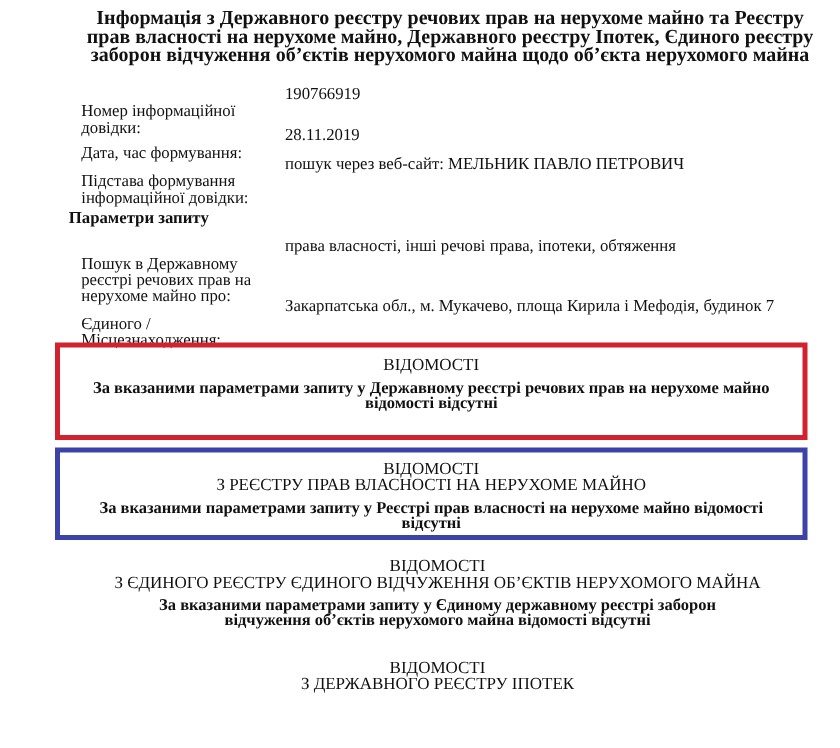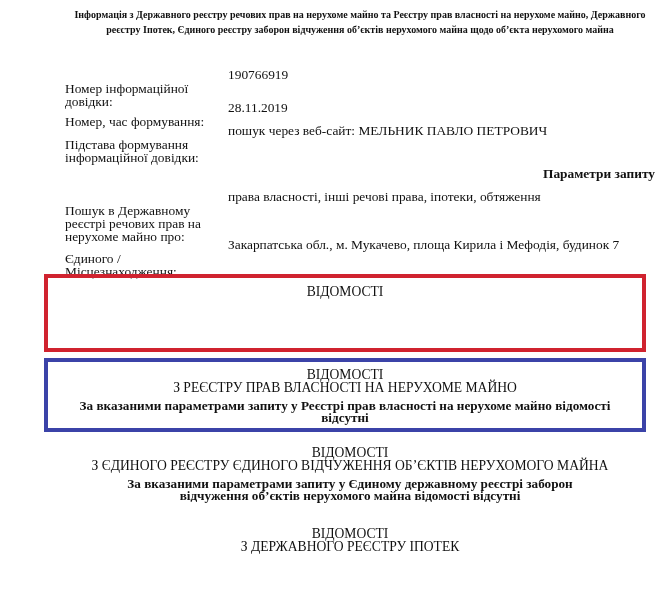--- a/index.html
+++ b/index.html
@@ -1,61 +1,62 @@
 <!DOCTYPE html>
 <html><head>
 <meta charset="utf-8">
 <style>
   html, body { margin:0; padding:0; background:#ffffff; }
   body { width:672px; height:598px; position:relative; overflow:hidden;
          font-family:"Liberation Serif", "DejaVu Serif", serif; color:#111; }
   .title { position:absolute; left:60px; top:7px; width:600px; text-align:center;
-           font-weight:bold; font-size:10px; line-height:15px; }
+           font-weight:bold; font-size:16px; line-height:15px; }
   .kv { position:absolute; left:65px; width:600px; font-size:13.4px; line-height:13px; }
   .kv .k { position:absolute; left:0; width:150px;margin-top:14px; }
   .kv .v { position:absolute; left:163px; white-space:nowrap; }
-  .params-title { position:absolute; left:55px; top:166px; width:600px; text-align:right;
+  .params-title { position:absolute; left:55px; top:166px; width:600px; text-align:left;
                   font-weight:bold; font-size:13.4px; }
   .box { position:absolute; left:44px; width:594px; border:4px solid; text-align:center; }
   .red { border-color:#d0232f; top:274px; height:70px; }
   .blue { border-color:#3b43a8; top:358px; height:66px; }
   .sec { position:absolute; left:40px; width:620px; text-align:center; }
   .h1 { font-weight:normal; font-size:13.6px; line-height:13px; }
   .h2 { font-weight:bold; font-size:13.2px; line-height:12px; margin-top:6px; }
 </style>
 </head>
 <body>
 
 <div class="title">Інформація з Державного реєстру речових прав на нерухоме майно та Реєстру прав власності на нерухоме майно, Державного реєстру Іпотек, Єдиного реєстру заборон відчуження об’єктів нерухомого майна щодо об’єкта нерухомого майна</div>
 
 <div class="kv" style="top:68px">
   <span class="k">Номер інформаційної довідки:</span>
   <span class="v">190766919</span>
 </div>
 <div class="kv" style="top:101px">
-  <span class="k" style="width:170px">Номер, час формування:</span>
+  <span class="k" style="width:170px">Дата, час формування:</span>
   <span class="v">28.11.2019</span>
 </div>
 <div class="kv" style="top:124px">
   <span class="k">Підстава формування інформаційної довідки:</span>
   <span class="v">пошук через веб-сайт: МЕЛЬНИК ПАВЛО ПЕТРОВИЧ</span>
 </div>
 
 <div class="params-title">Параметри запиту</div>
 <div class="kv" style="top:190px">
   <span class="k" style="width:140px">Пошук в Державному реєстрі речових прав на нерухоме майно про:</span>
   <span class="v">права власності, інші речові права, іпотеки, обтяження</span>
 </div>
 <div class="kv" style="top:238px">
   <span class="k" style="width:120px">Єдиного / Місцезнаходження:</span>
   <span class="v">Закарпатська обл., м. Мукачево, площа Кирила і Мефодія, будинок 7</span>
 </div>
 
 <div class="box red">
   <div class="h1" style="margin-top:7px">ВІДОМОСТІ</div>
+  <div class="h2" style="padding:0 8px">За вказаними параметрами запиту у Державному реєстрі речових прав на нерухоме майно відомості відсутні</div>
 </div>
 
 <div class="box blue">
   <div class="h1" style="margin-top:6px">ВІДОМОСТІ</div>
   <div class="h1">З РЕЄСТРУ ПРАВ ВЛАСНОСТІ НА НЕРУХОМЕ МАЙНО</div>
   <div class="h2" style="padding:0 29px">За вказаними параметрами запиту у Реєстрі прав власності на нерухоме майно відомості відсутні</div>
 </div>
 
 <div class="sec" style="top:446px">
   <div class="h1">ВІДОМОСТІ</div>

